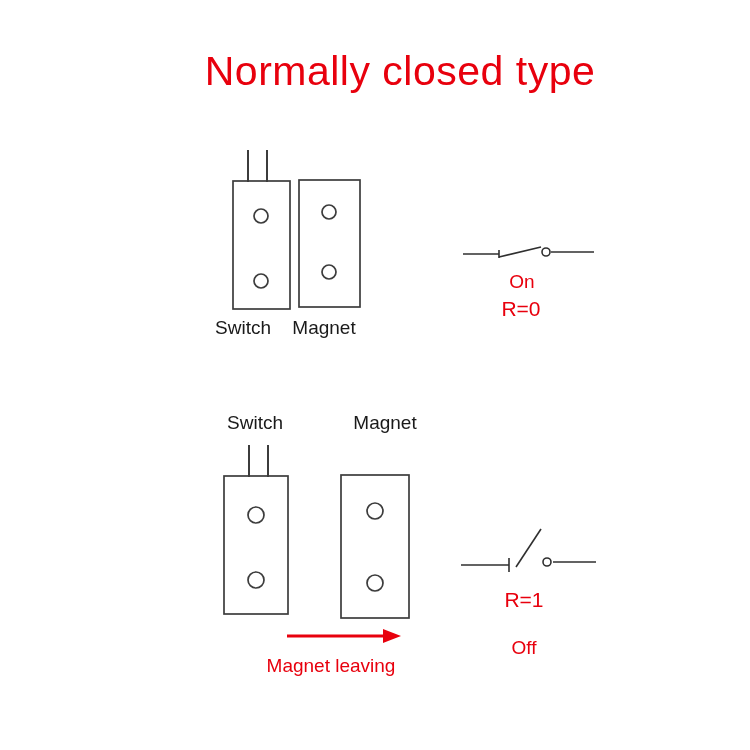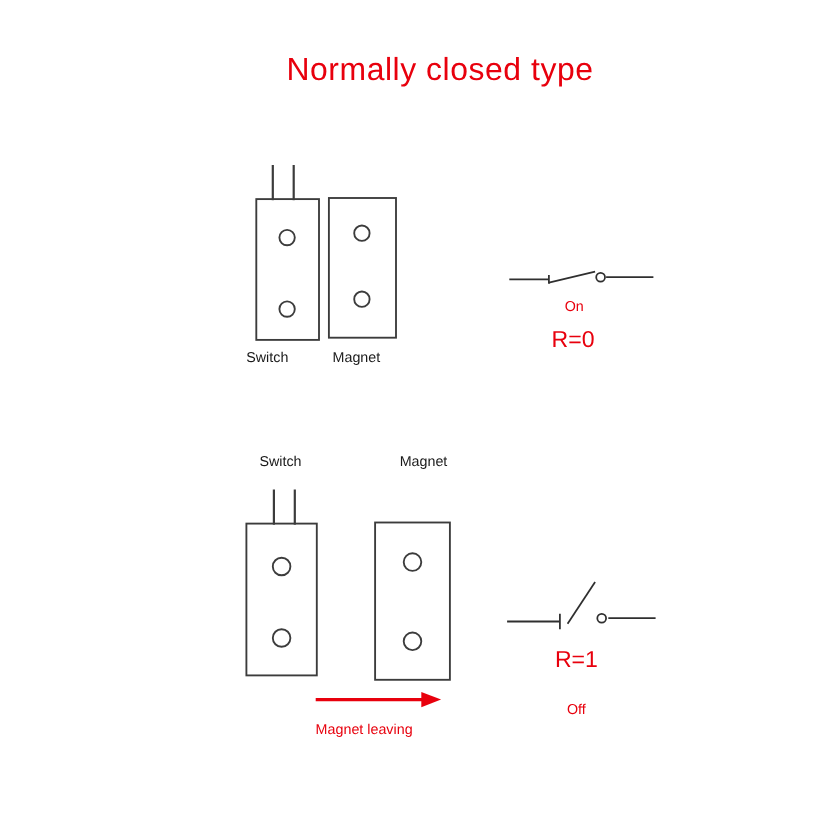--- a/index.html
+++ b/index.html
@@ -15,31 +15,31 @@
     position:relative;
     overflow:hidden;
   }
   .canvas{position:absolute;inset:0;}
   svg.layer{position:absolute;left:0;top:0;}
   .lbl{
     position:absolute;
     transform:translateX(-50%);
     white-space:nowrap;
     color:#1a1a1a;
-    font-size:13px;
+    font-size:19px;
     line-height:1.1;
   }
   .lbl.red{color:var(--red);}
   .lbl.big{font-size:21px;text-align:center;}
   .title{
     position:absolute;
     left:400px;top:48px;
     transform:translateX(-50%);
     color:var(--red);
-    font-size:29px;
+    font-size:41px;
     letter-spacing:0.5px;
     white-space:nowrap;
   }
   .body-line{fill:none;stroke:var(--line);stroke-width:1.7;}
   .wire{stroke:var(--line);stroke-width:2;}
   .hole{fill:#ffffff;stroke:var(--line);stroke-width:1.7;}
   .circ{stroke:#2f2f2f;stroke-width:1.6;fill:none;}
   .contact{fill:#ffffff;stroke:#2f2f2f;stroke-width:1.6;}
   .arrow-line{stroke:var(--red);stroke-width:3;}
   .arrow-head{fill:var(--red);}

